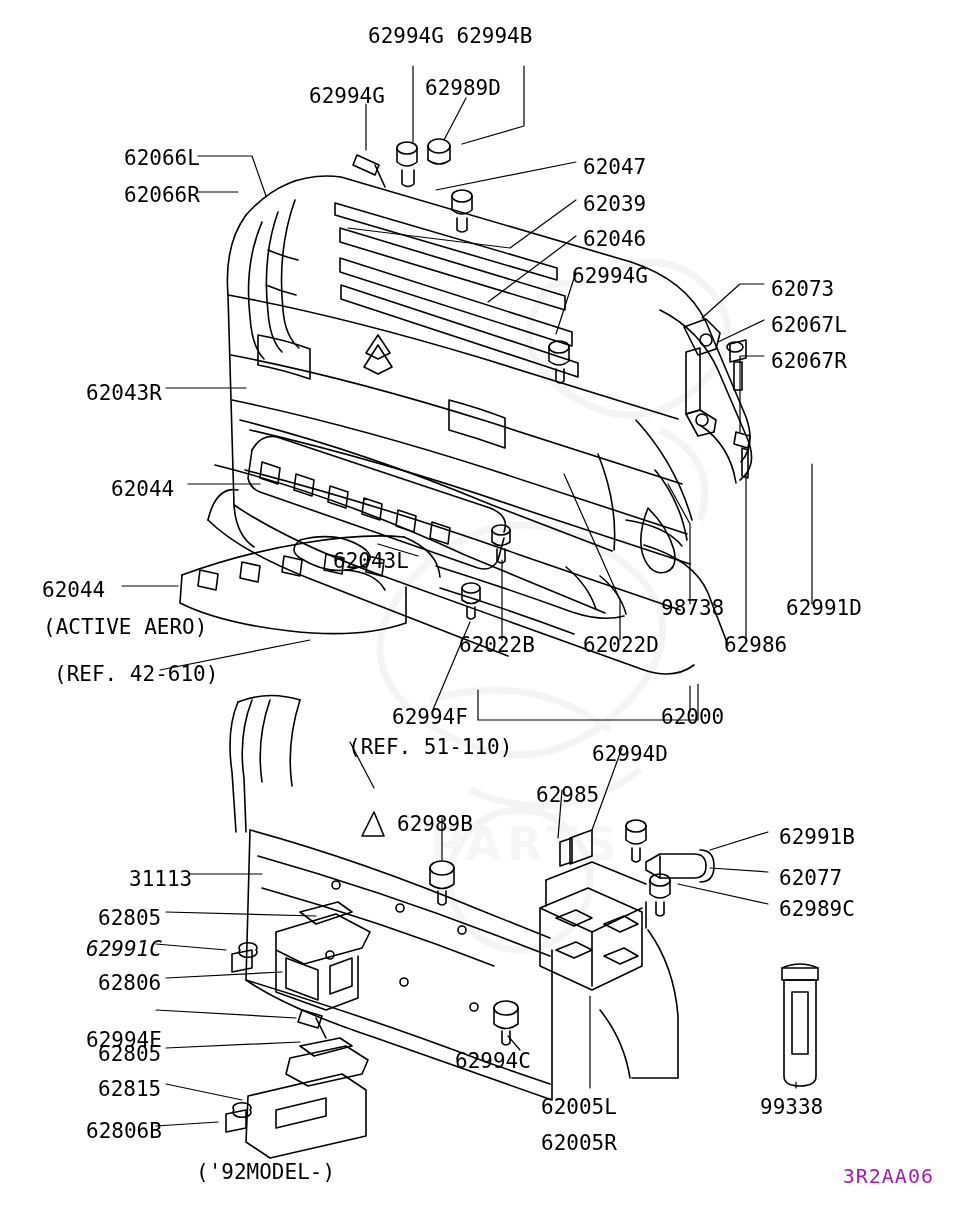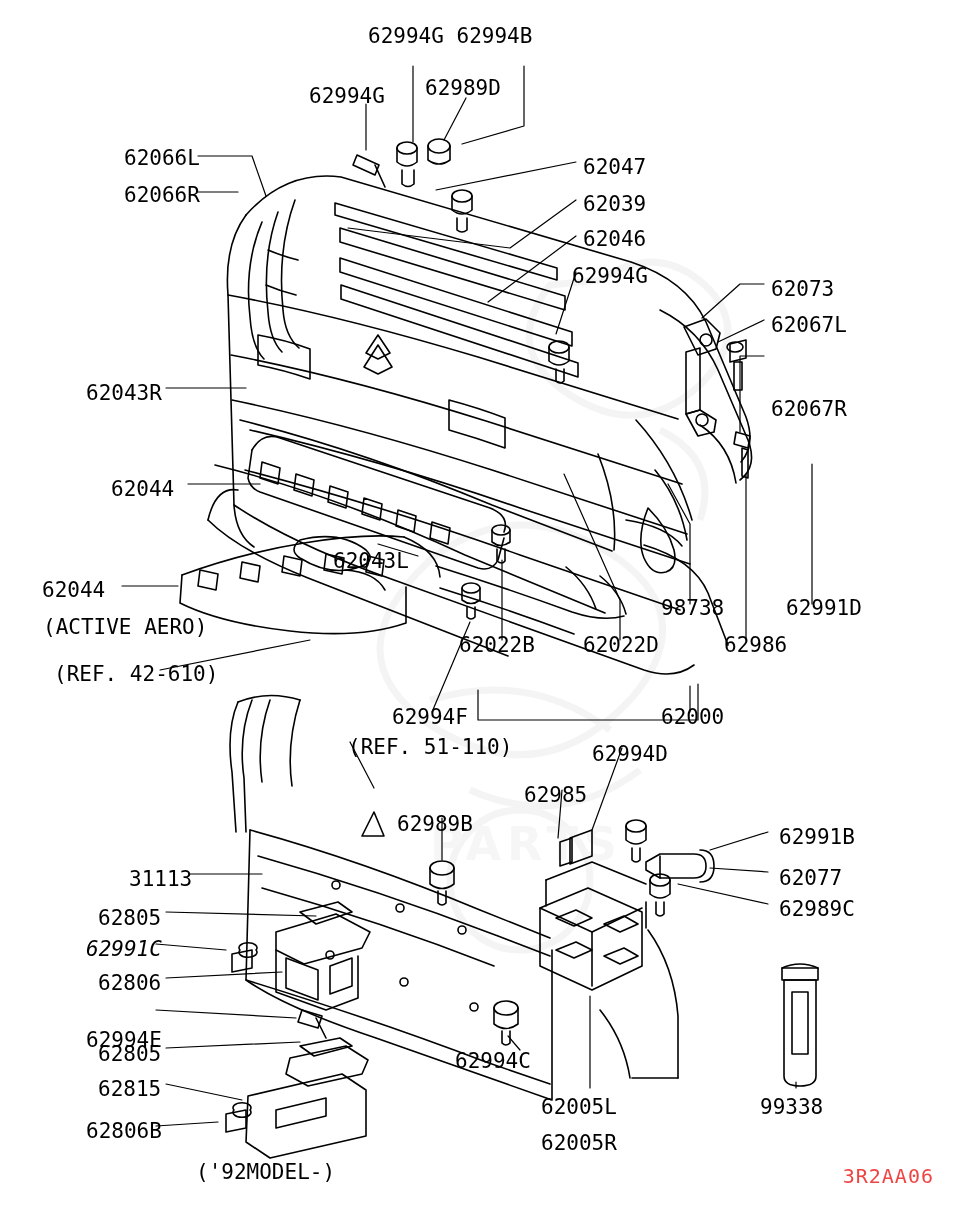--- a/index.html
+++ b/index.html
@@ -40,21 +40,21 @@
     opacity: 0.30;
     pointer-events: none;
   }
   .code {
     position: absolute;
     right: 26px;
     bottom: 22px;
     font-family: "DejaVu Sans Mono", monospace;
     font-size: 20px;
     letter-spacing: 1px;
-    color: #ef4444;
+    color: #a21caf;
   }
 </style>
 </head>
 <body>
 
 <div id="page">
 
   <svg class="wm" viewBox="0 0 960 1210" xmlns="http://www.w3.org/2000/svg">
     <g fill="none" stroke="#dcdcdc" stroke-width="7">
       <path d="M600 280 q60 -40 110 10 q40 45 -10 95 q-60 55 -130 10 q-70 -45 -20 -110 z"></path>
@@ -300,37 +300,37 @@
   <div class="lbl" style="left:309px; top:84px;">62994G</div>
   <div class="lbl" style="left:425px; top:76px;">62989D</div>
   <div class="lbl" style="left:124px; top:146px;">62066L</div>
   <div class="lbl" style="left:124px; top:183px;">62066R</div>
   <div class="lbl" style="left:583px; top:155px;">62047</div>
   <div class="lbl" style="left:583px; top:192px;">62039</div>
   <div class="lbl" style="left:583px; top:227px;">62046</div>
   <div class="lbl" style="left:572px; top:264px;">62994G</div>
   <div class="lbl" style="left:771px; top:277px;">62073</div>
   <div class="lbl" style="left:771px; top:313px;">62067L</div>
-  <div class="lbl" style="left:771px; top:349px;margin-top:48px;">62067R</div>
+  <div class="lbl" style="left:771px; top:349px;">62067R</div>
   <div class="lbl" style="left:86px; top:381px;">62043R</div>
   <div class="lbl" style="left:111px; top:477px;">62044</div>
   <div class="lbl" style="left:333px; top:549px;">62043L</div>
   <div class="lbl" style="left:42px; top:578px;">62044</div>
   <div class="lbl" style="left:43px; top:615px;">(ACTIVE AERO)</div>
   <div class="lbl" style="left:661px; top:596px;">98738</div>
   <div class="lbl" style="left:786px; top:596px;">62991D</div>
   <div class="lbl" style="left:459px; top:633px;">62022B</div>
   <div class="lbl" style="left:583px; top:633px;">62022D</div>
   <div class="lbl" style="left:724px; top:633px;">62986</div>
   <div class="lbl" style="left:54px; top:662px;">(REF. 42-610)</div>
   <div class="lbl" style="left:392px; top:705px;">62994F</div>
   <div class="lbl" style="left:661px; top:705px;">62000</div>
   <div class="lbl" style="left:348px; top:735px;">(REF. 51-110)</div>
   <div class="lbl" style="left:592px; top:742px;">62994D</div>
-  <div class="lbl" style="left:524px; top:783px;">62985</div>
+  <div class="lbl" style="left:536px; top:783px;">62985</div>
   <div class="lbl" style="left:397px; top:812px;">62989B</div>
   <div class="lbl" style="left:779px; top:825px;">62991B</div>
   <div class="lbl" style="left:779px; top:866px;">62077</div>
   <div class="lbl" style="left:129px; top:867px;">31113</div>
   <div class="lbl" style="left:779px; top:897px;">62989C</div>
   <div class="lbl" style="left:98px; top:906px;">62805</div>
   <div class="lbl" style="left:86px; top:937px;font-style:italic;">62991C</div>
   <div class="lbl" style="left:98px; top:971px;">62806</div>
   <div class="lbl" style="left:86px; top:1004px;margin-top:24px;">62994E</div>
   <div class="lbl" style="left:98px; top:1042px;">62805</div>

